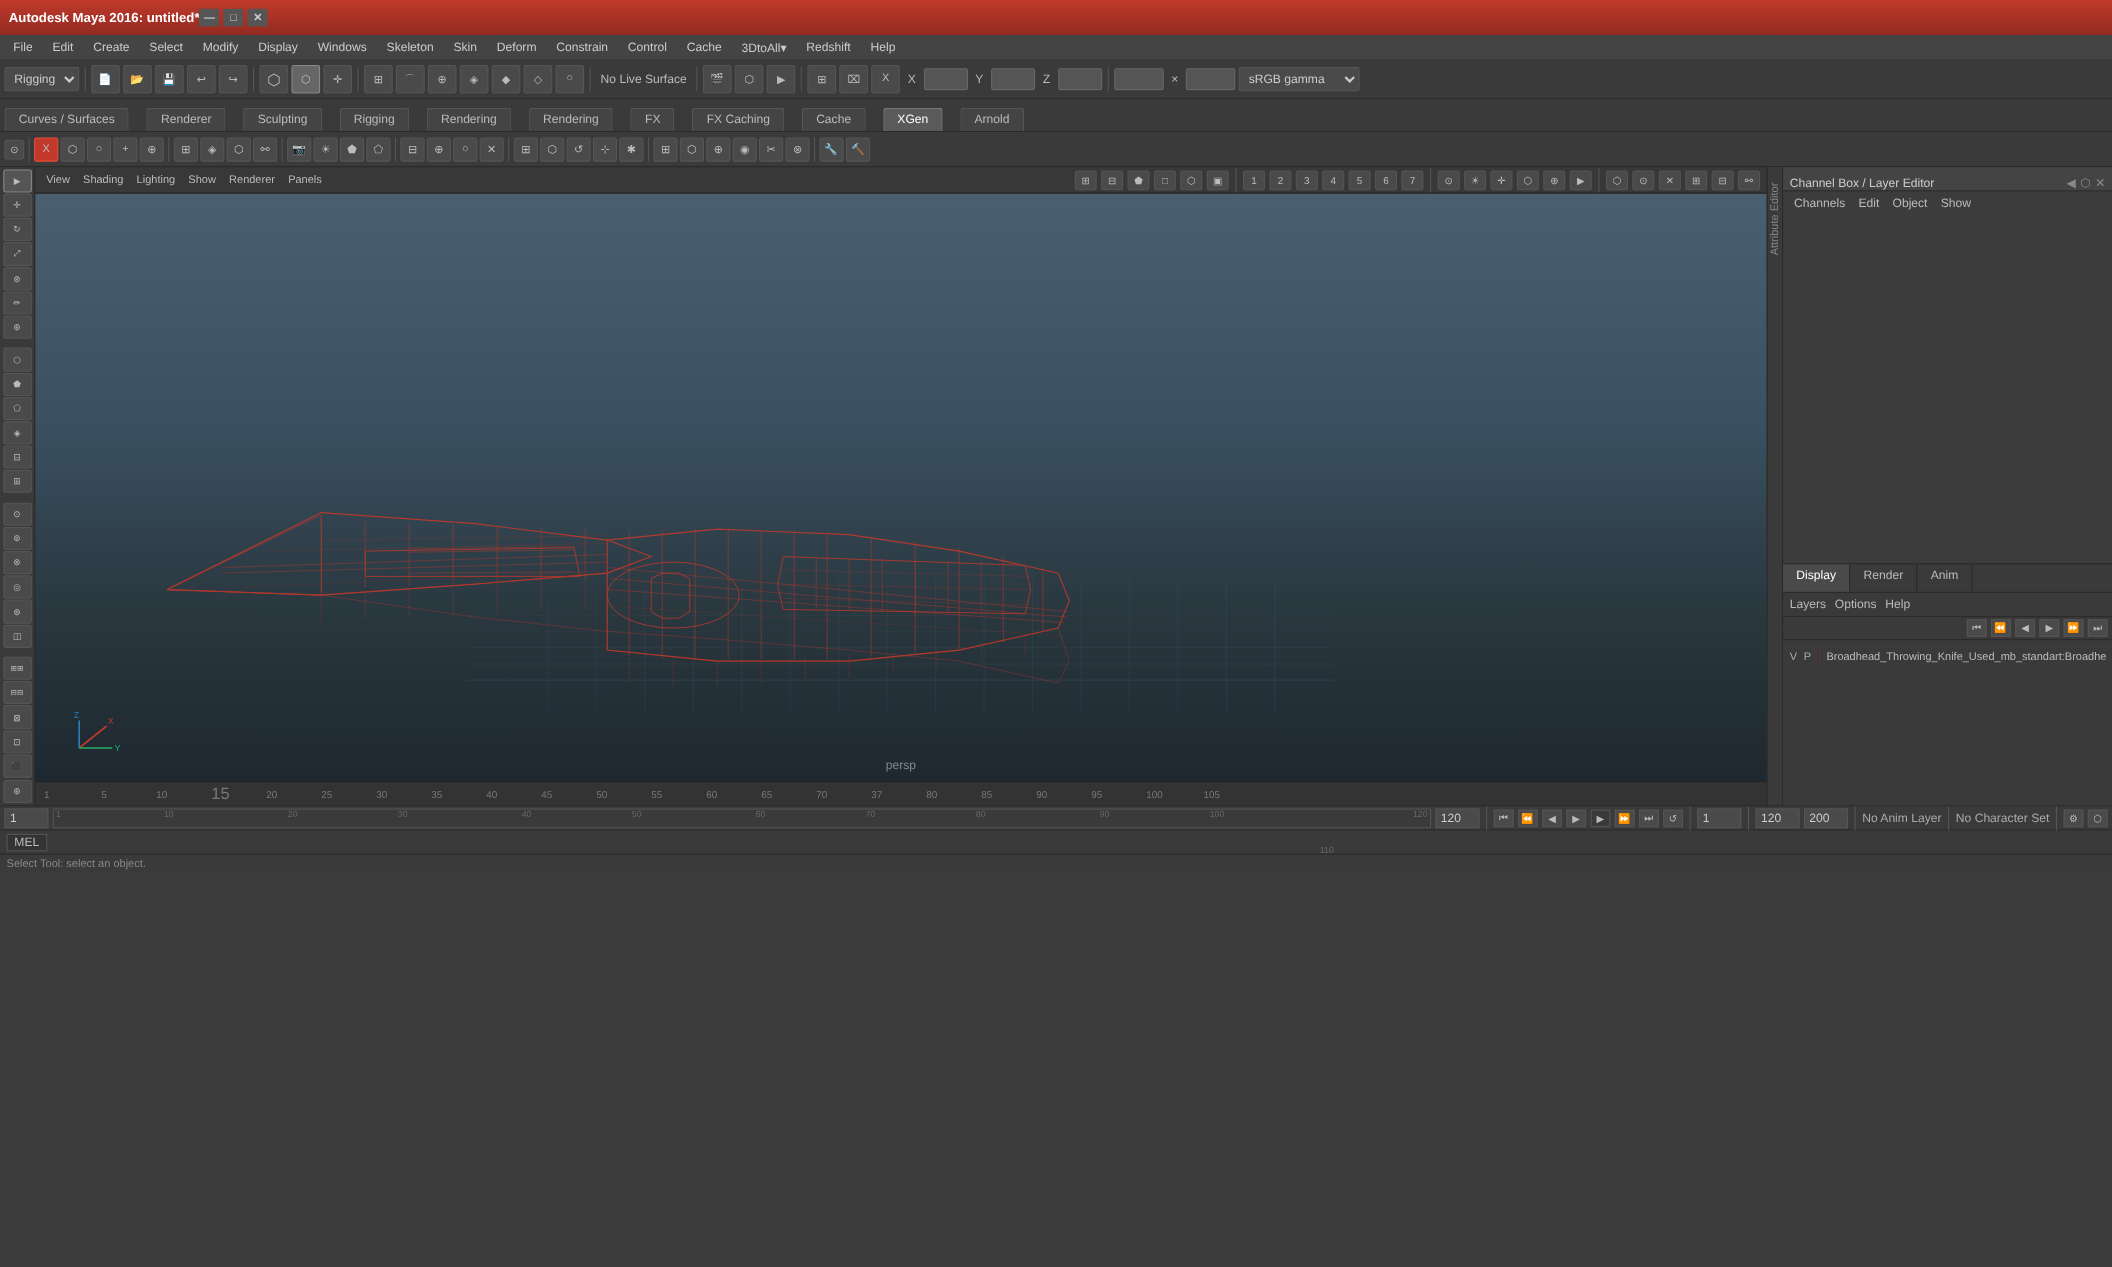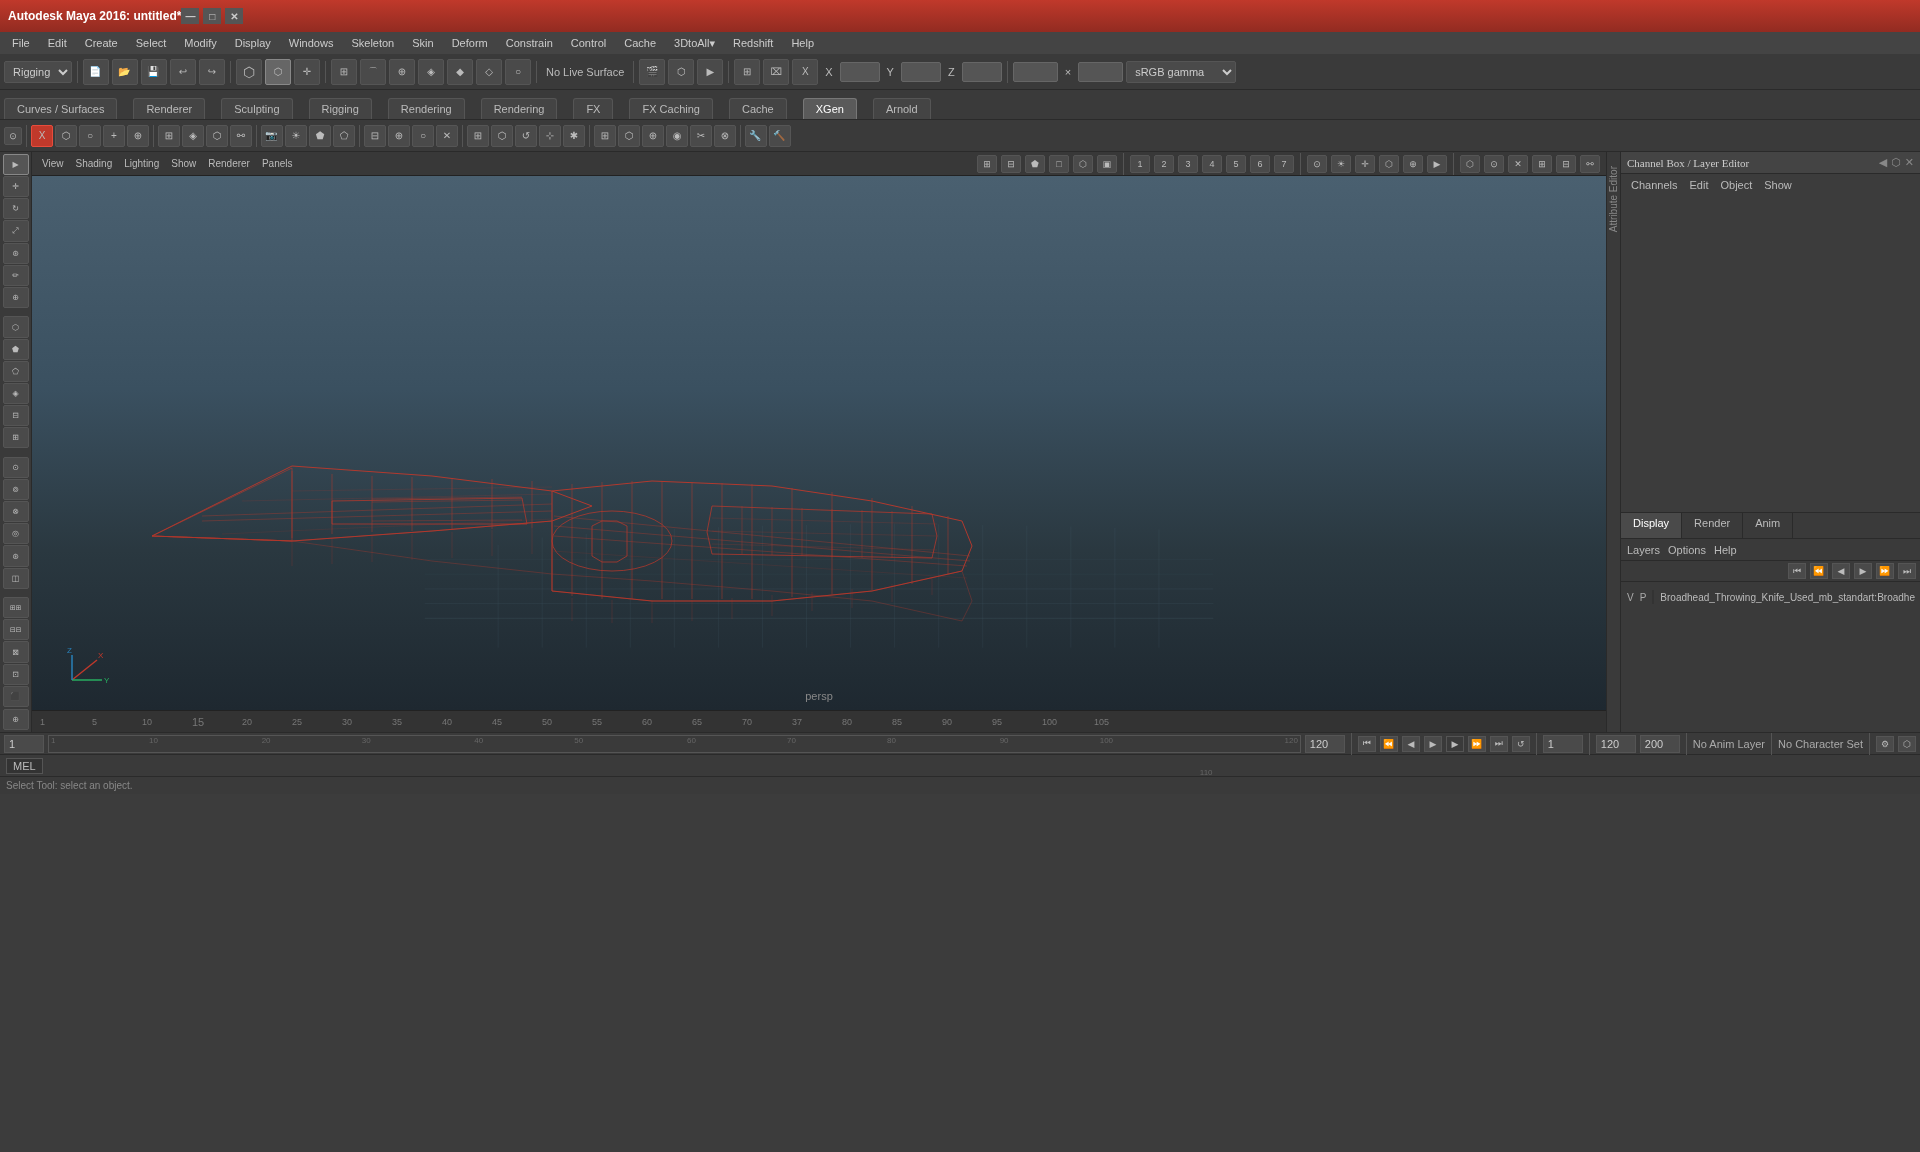--- a/index.html
+++ b/index.html
@@ -250,25 +250,24 @@
       width: 300px;
       background: #3c3c3c;
       border-left: 1px solid #2a2a2a;
       display: flex;
       flex-direction: column;
     }
     #channel-box-header {
       height: 22px;
       background: #444;
       display: flex;
-      align-items: center;
+      align-items: flex-end;
       justify-content: space-between;
       padding: 0 6px;
       border-bottom: 1px solid #2a2a2a;
-      font-family: Liberation Serif, serif;
     }
     #channel-box-tabs {
       display: flex;
       gap: 4px;
       padding: 4px 6px;
     }
     .cb-tab {
       font-size: 11px;
       color: #bbb;
       cursor: pointer;
@@ -797,21 +796,21 @@
         <text x="36" y="18" fill="#c0392b" font-size="8">X</text>
         <text x="42" y="43" fill="#27ae60" font-size="8">Y</text>
         <text x="5" y="13" fill="#2980b9" font-size="8">Z</text>
       </svg>
     </div>
 
     <div style="height:22px;background:#333;display:flex;align-items:center;position:relative;padding:0 0 0 8px;border-top:1px solid #222;">
       <span style="position:absolute;left:8px;font-size:9px;color:#777;">1</span>
       <span style="position:absolute;left:60px;font-size:9px;color:#777;">5</span>
       <span style="position:absolute;left:110px;font-size:9px;color:#777;">10</span>
-      <span style="position:absolute;left:160px;font-size:11px;color:#777;">15</span>
+      <span style="position:absolute;left:160px;font-size:15px;color:#777;">15</span>
       <span style="position:absolute;left:210px;font-size:9px;color:#777;">20</span>
       <span style="position:absolute;left:260px;font-size:9px;color:#777;">25</span>
       <span style="position:absolute;left:310px;font-size:9px;color:#777;">30</span>
       <span style="position:absolute;left:360px;font-size:9px;color:#777;">35</span>
       <span style="position:absolute;left:410px;font-size:9px;color:#777;">40</span>
       <span style="position:absolute;left:460px;font-size:9px;color:#777;">45</span>
       <span style="position:absolute;left:510px;font-size:9px;color:#777;">50</span>
       <span style="position:absolute;left:560px;font-size:9px;color:#777;">55</span>
       <span style="position:absolute;left:610px;font-size:9px;color:#777;">60</span>
       <span style="position:absolute;left:660px;font-size:9px;color:#777;">65</span>

